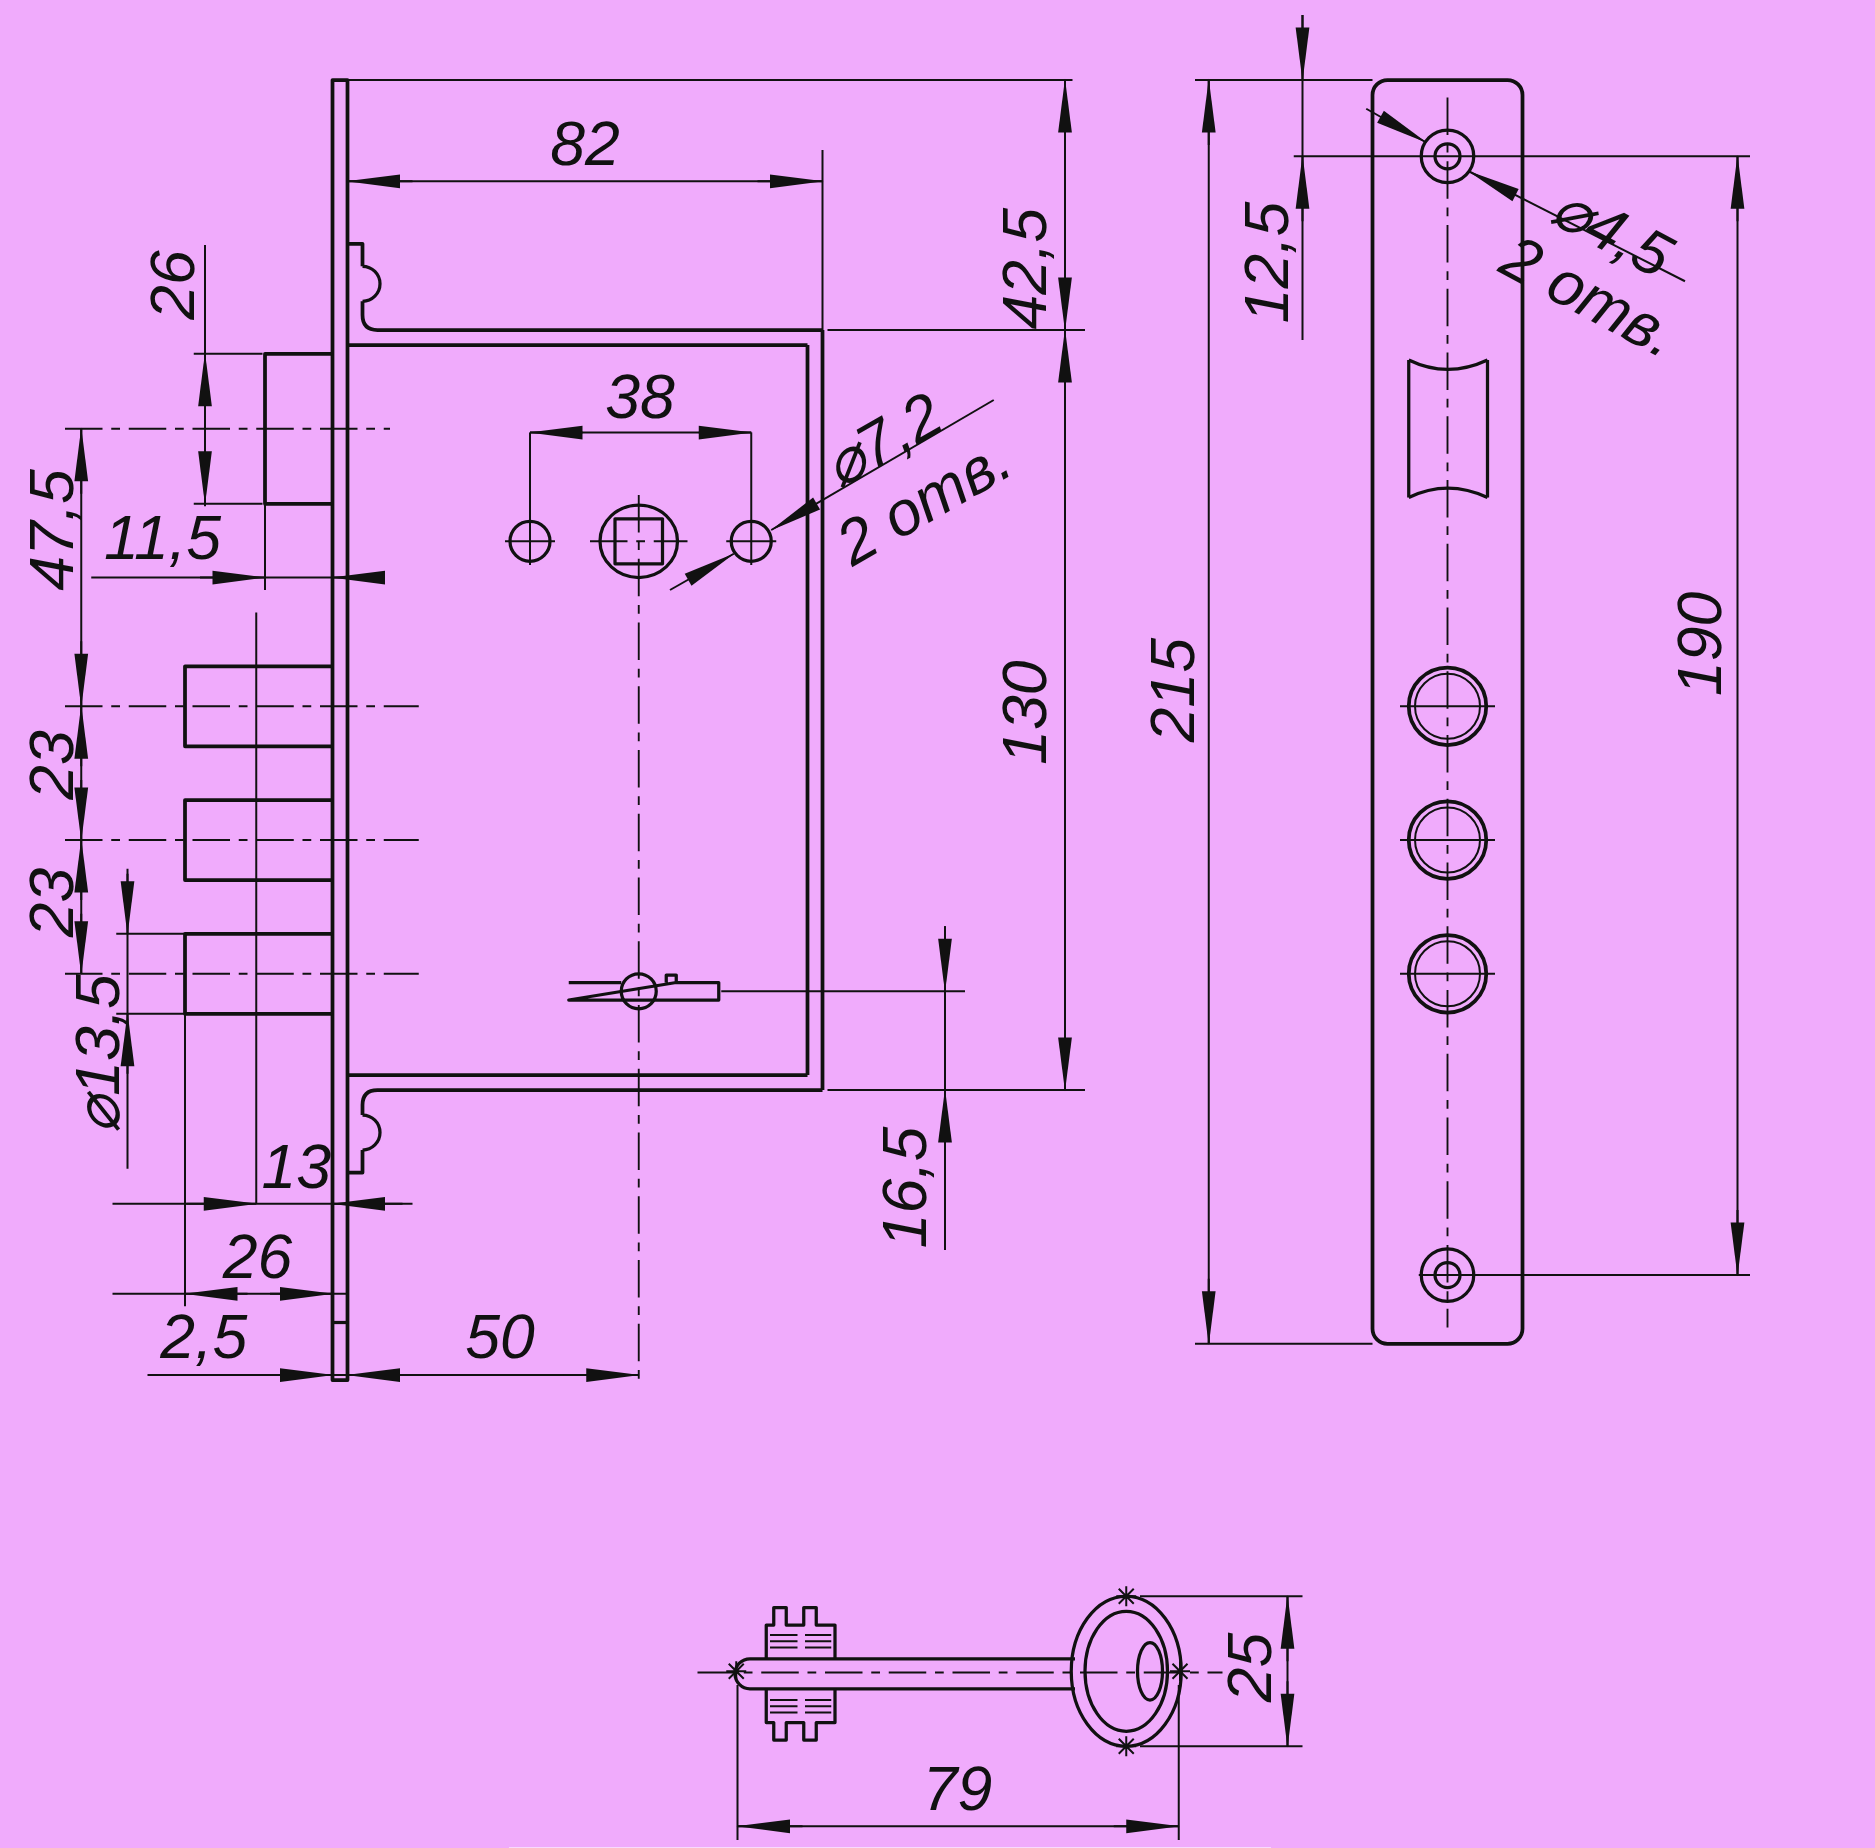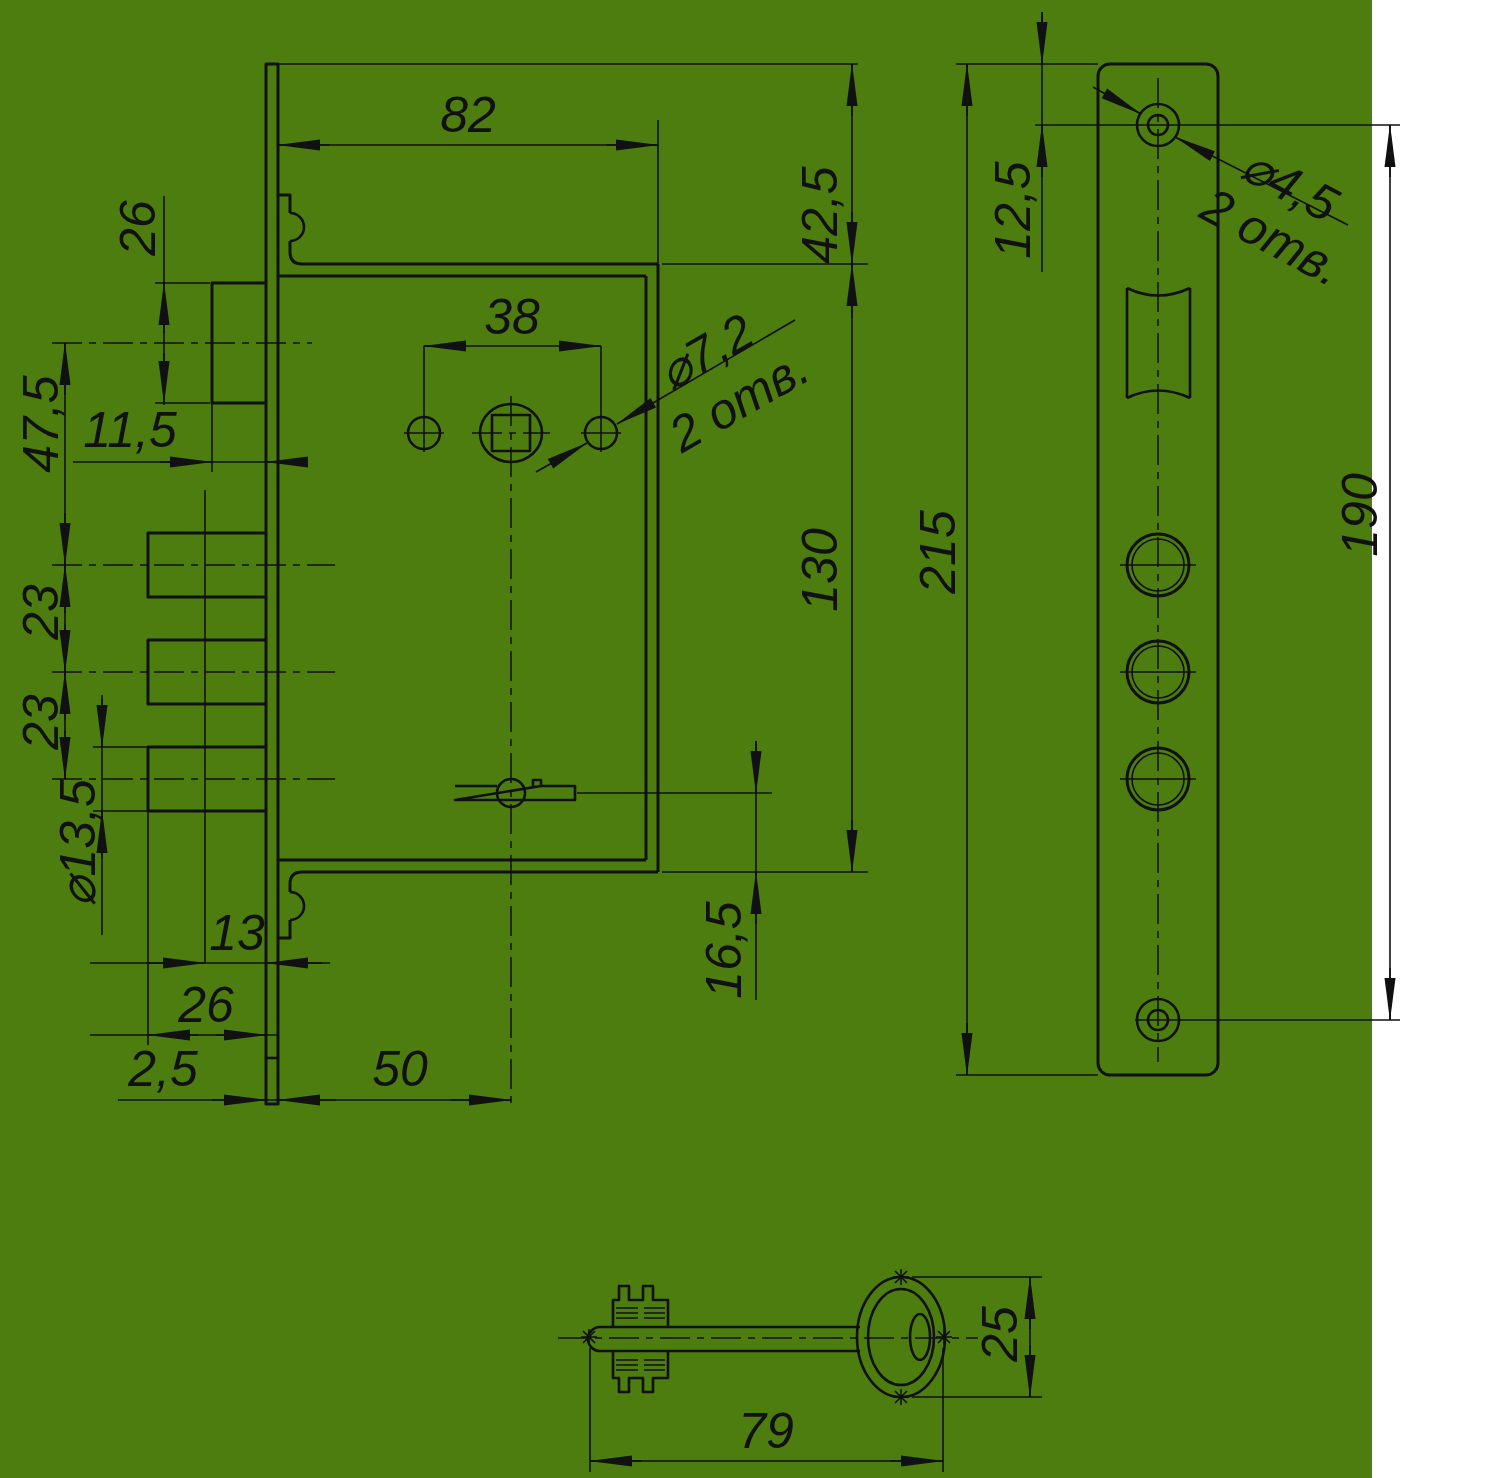--- a/index.html
+++ b/index.html
@@ -1,16 +1,16 @@
 <!DOCTYPE html>
 <html><head>
 <meta charset="utf-8">
 <style>
   html,body{margin:0;padding:0;background:#fff;}
-  .stage{width:1372px;height:1478px;background:#4d7c0f;position:relative;}
+  .stage{width:1500px;height:1478px;background:#f0abfc;position:relative;}
   svg{display:block;}
   .ln{stroke:#111;fill:none;stroke-linecap:butt;stroke-linejoin:round;}
   .o{stroke-width:3;}
   .m{stroke-width:2.6;}
   .t{stroke-width:1.6;}
   .cl{stroke-width:1.5;stroke-dasharray:30 7 7 7;}
   .dt{font-family:"Liberation Sans",sans-serif;font-style:italic;font-size:50px;fill:#111;}
 </style>
 </head>
 <body>

